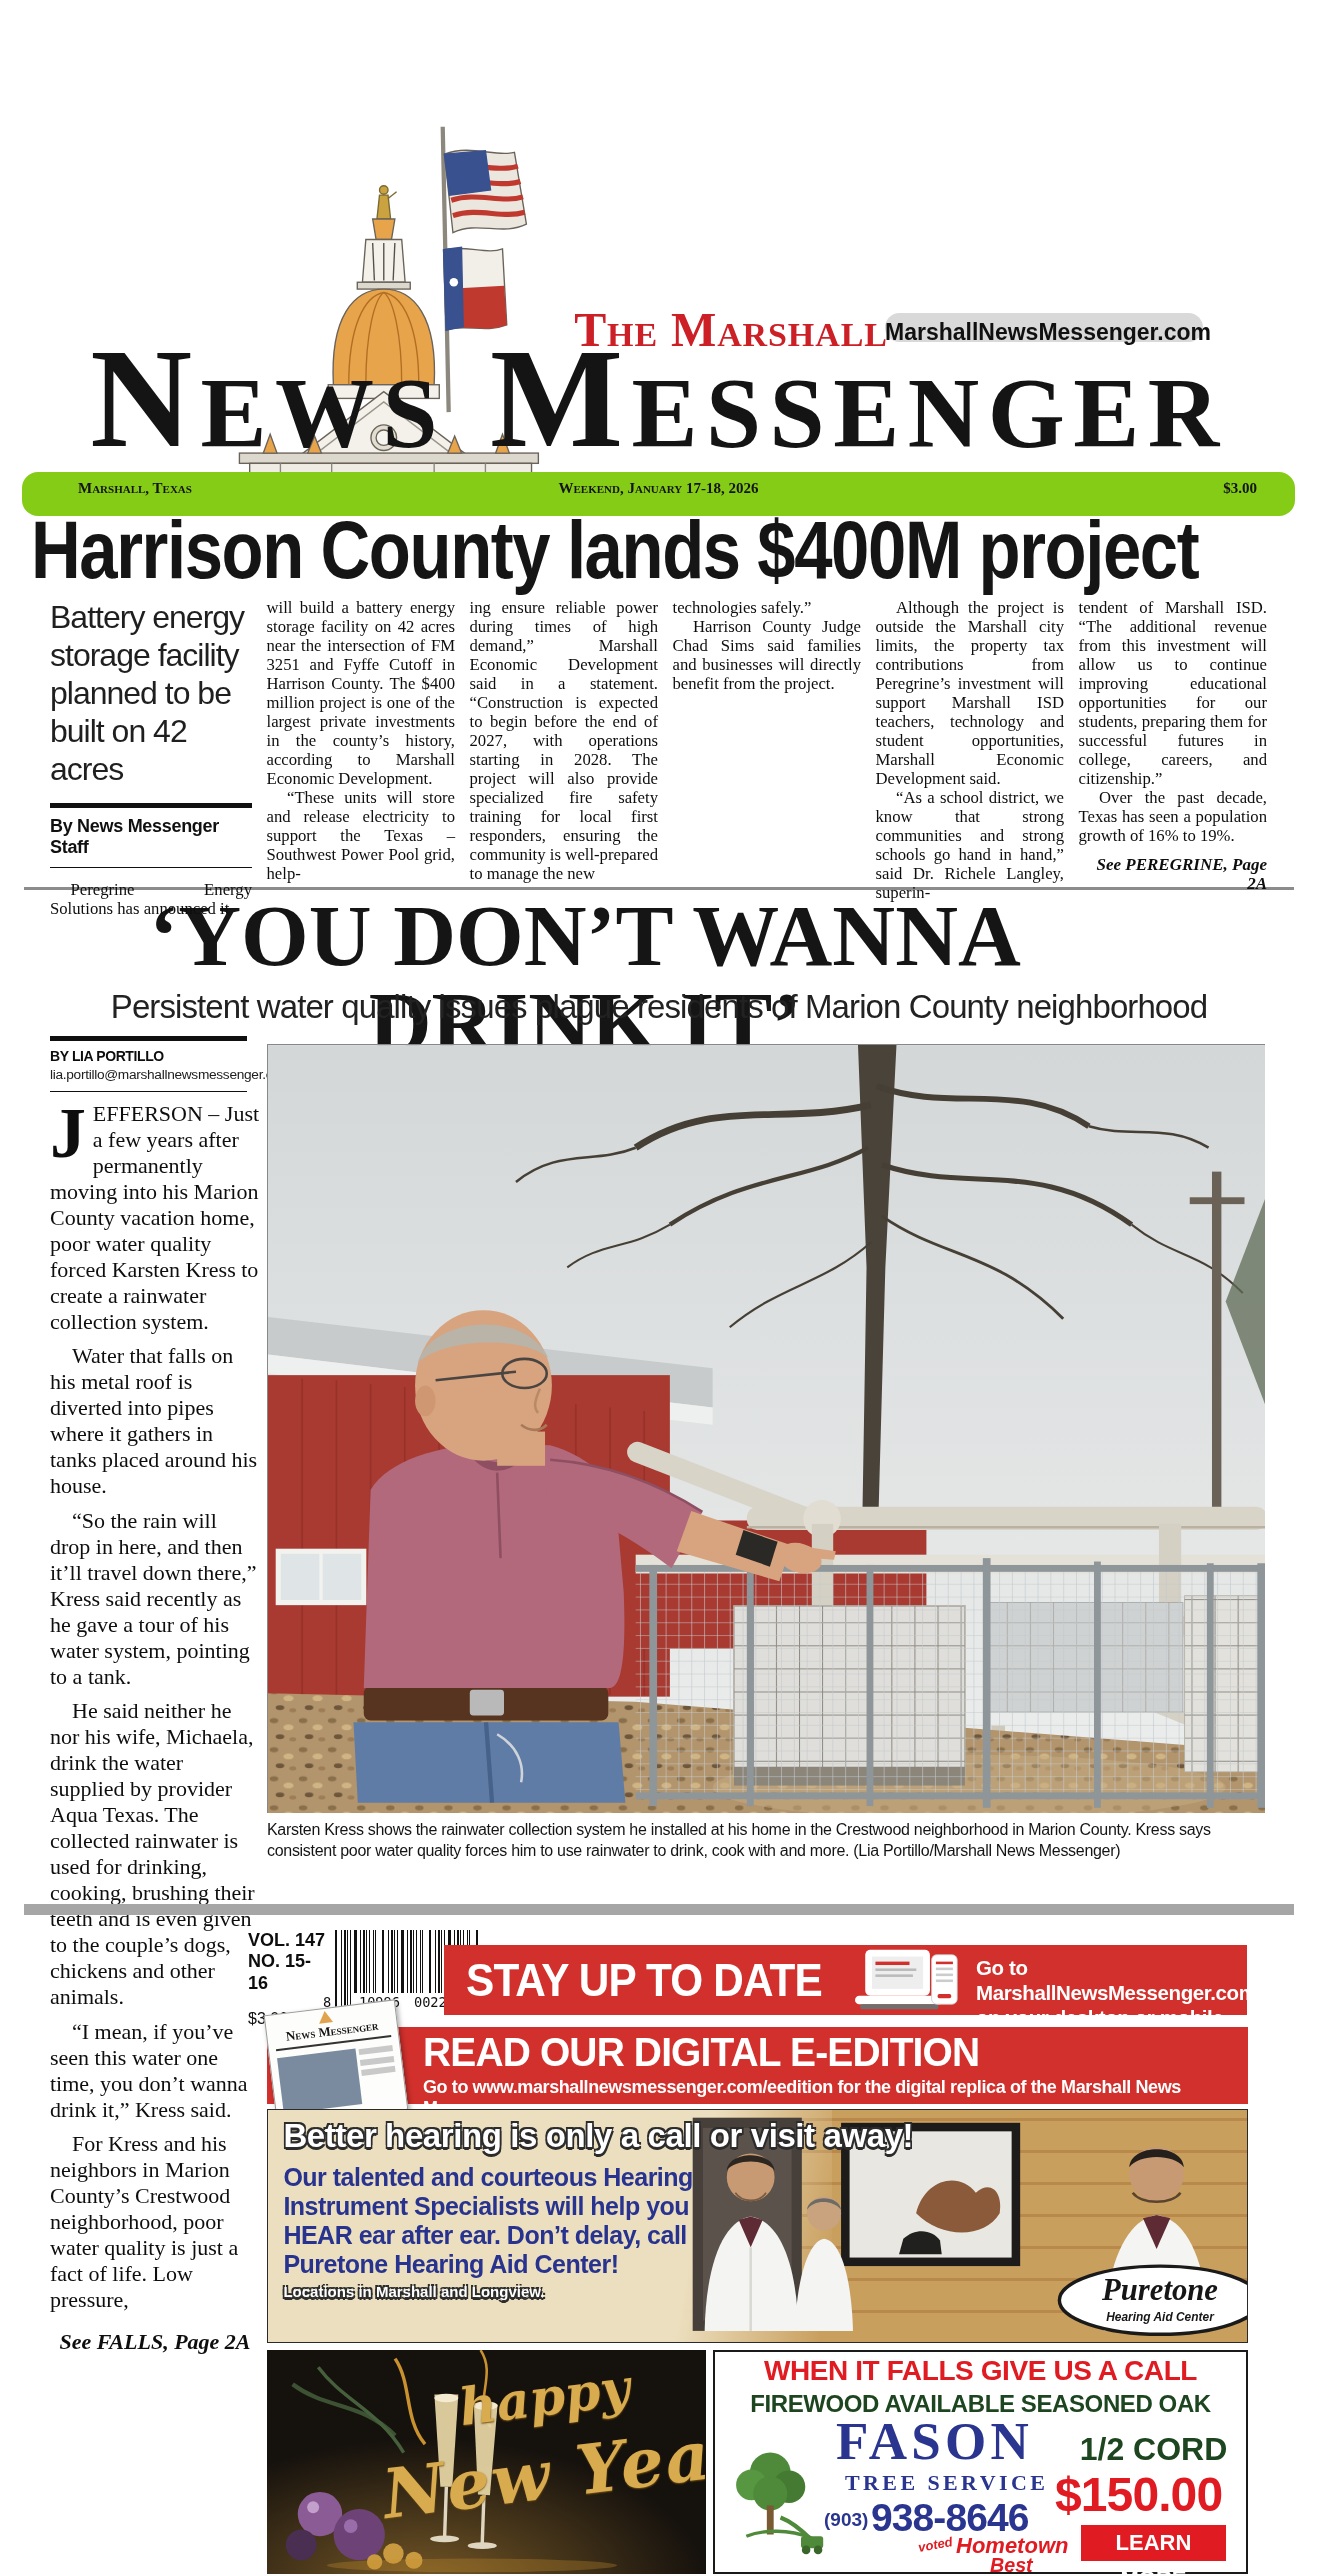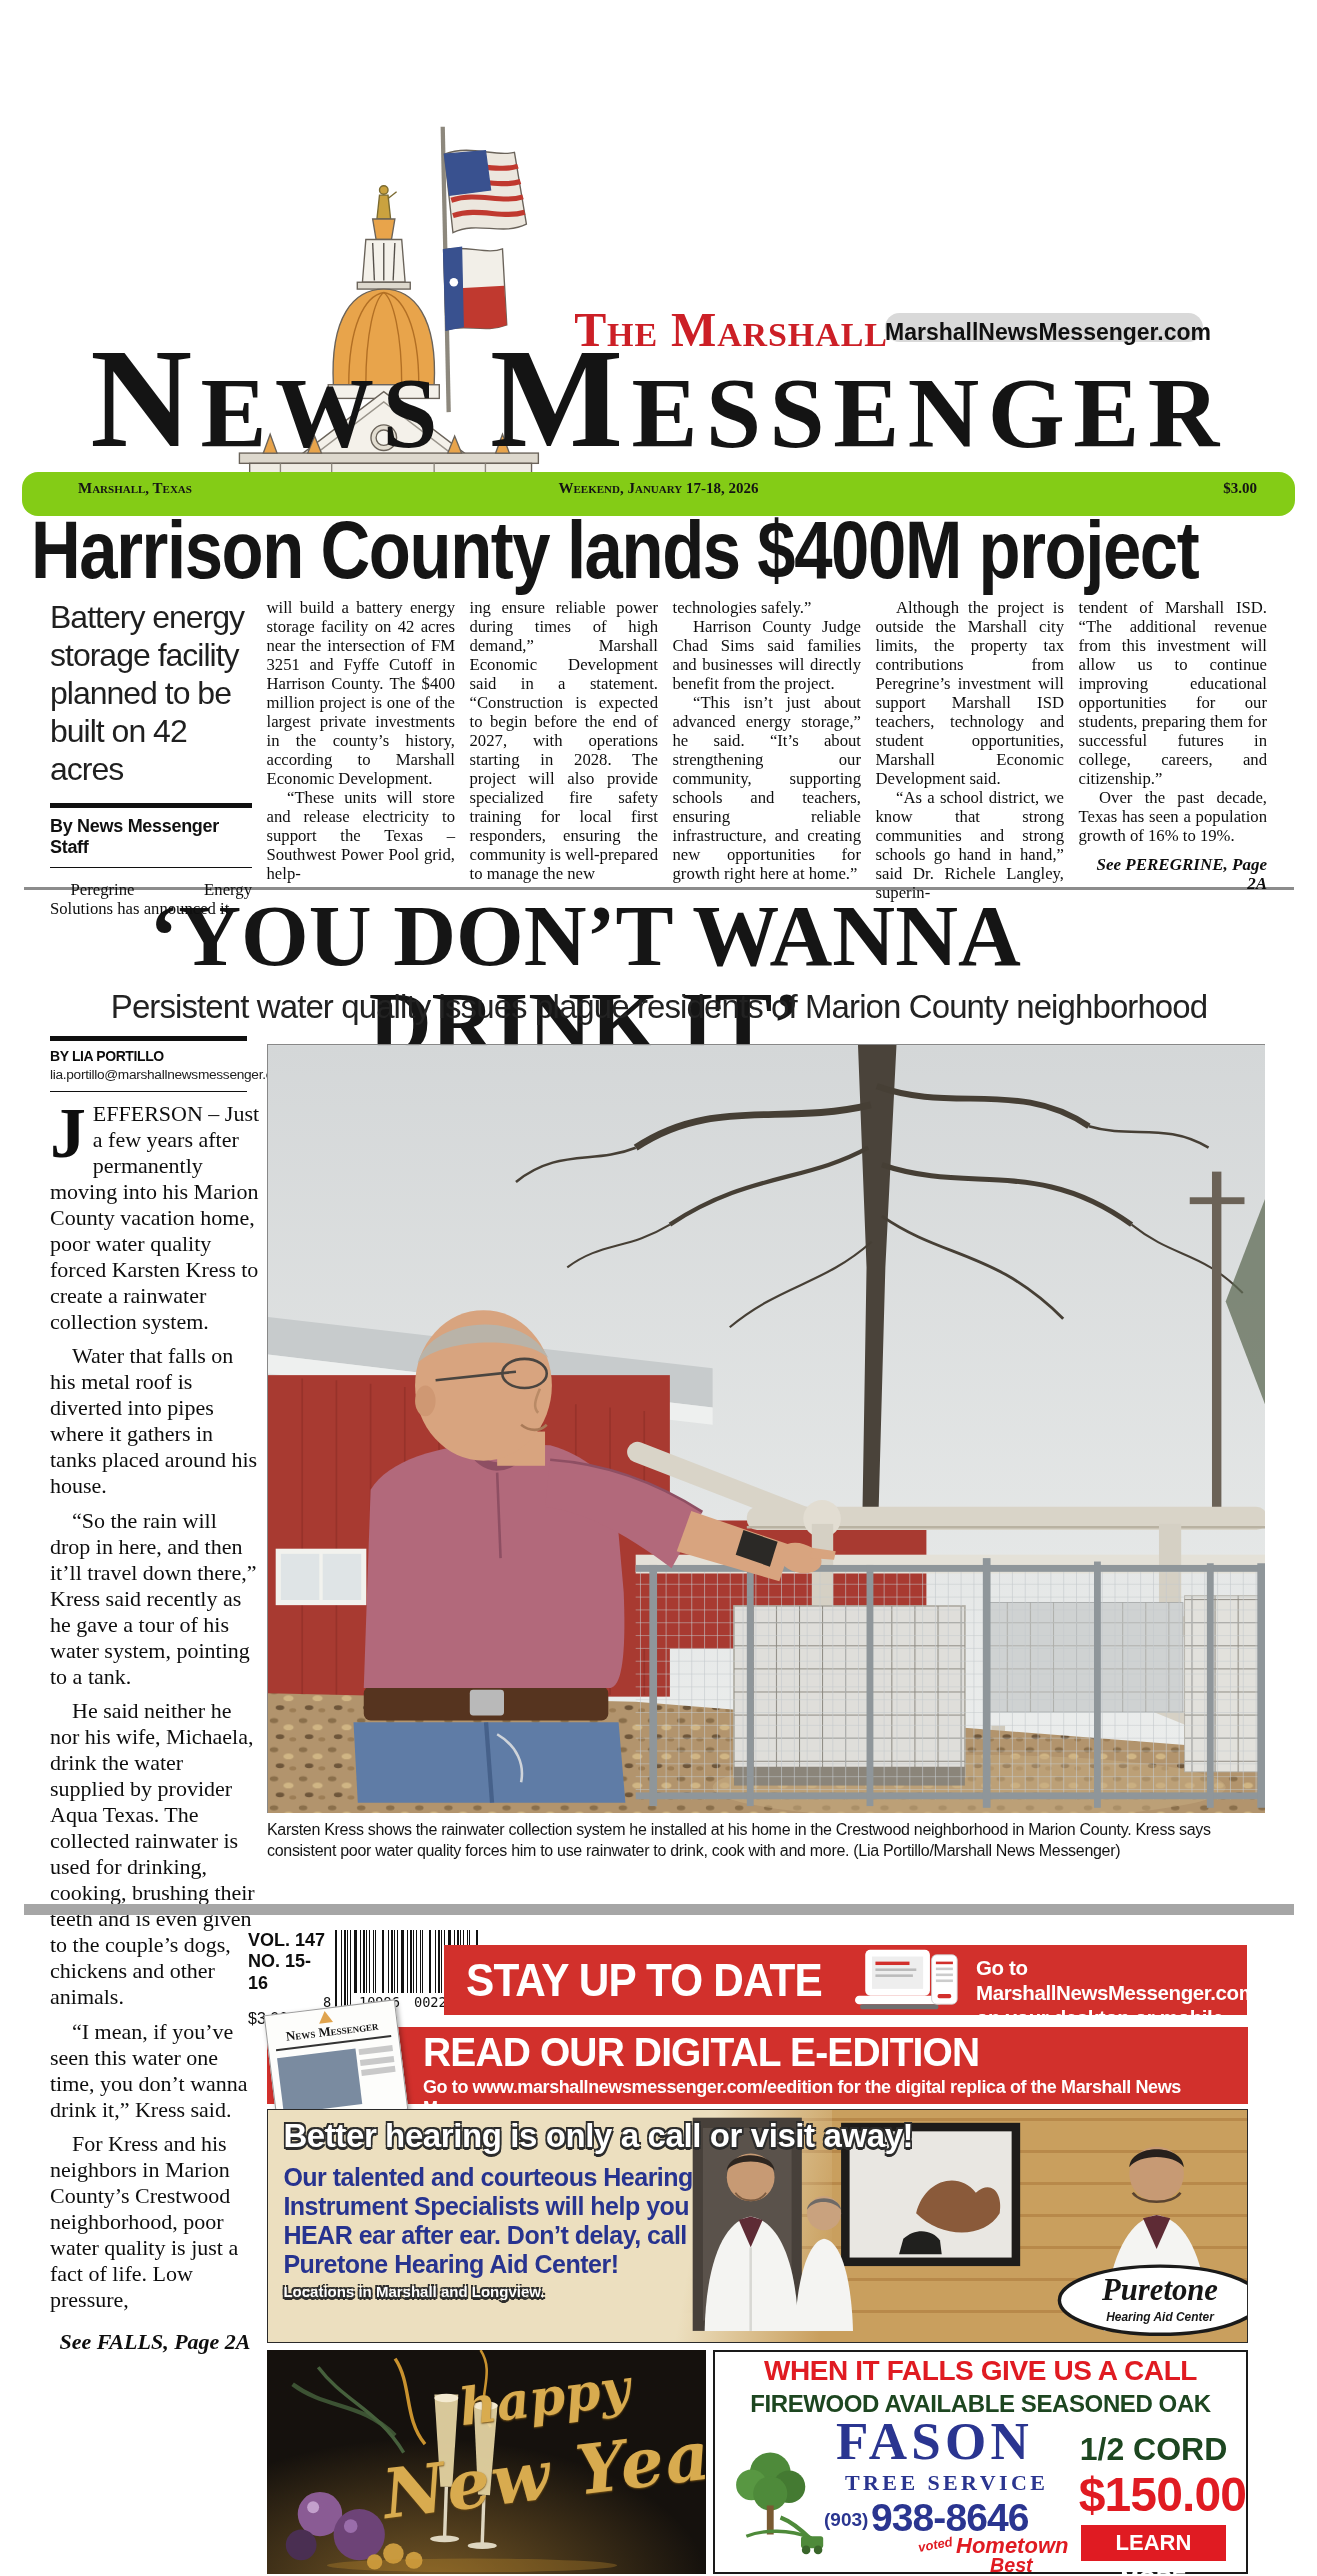--- a/index.html
+++ b/index.html
@@ -132,21 +132,21 @@
   .f-phone{position:absolute;left:156px;top:144px;font-weight:700;font-size:39px;letter-spacing:-0.9px;
       color:var(--fason_blue,#2a3590);}
   .f-voted{position:absolute;left:203px;top:185px;font-style:italic;font-size:13px;font-weight:700;
       color:var(--fason_red,#e01b22);transform:rotate(-10deg);}
   .f-home{position:absolute;left:241px;top:181px;font-style:italic;font-weight:700;font-size:22px;
       color:var(--fason_red,#e01b22);}
   .f-best{position:absolute;left:275px;top:202px;font-style:italic;font-weight:700;font-size:19.7px;
       color:var(--fason_red,#e01b22);}
   .f-cord{position:absolute;left:349px;top:79px;width:179px;text-align:center;font-weight:700;font-size:32px;
       color:var(--fason_green,#1d4620);}
-  .f-price{position:absolute;left:340px;top:115px;width:191px;text-align:right;font-weight:700;font-size:48px;
+  .f-price{position:absolute;left:340px;top:115px;width:191px;text-align:left;font-weight:700;font-size:48px;
       letter-spacing:-0.9px;color:var(--fason_red,#e01b22);}
   .f-btn{position:absolute;left:366px;top:173px;width:145px;height:36px;background:var(--fason_red,#e01b22);
       color:#fff;font-weight:700;font-size:22px;line-height:36px;text-align:center;}
 </style>
 </head>
 <body>
 
 <div id="page">
 
   <svg class="abs" style="left:229px;top:26px;z-index:1" width="342" height="451" viewBox="0 0 400 528">
@@ -229,21 +229,20 @@
     <div class="lead-colN">
         <p class="para cont">will build a battery energy storage facility on 42 acres near the intersection of FM 3251 and Fyffe Cutoff in Harrison County. The $400 million project is one of the largest private investments in the county’s history, according to Marshall Economic Development.</p>
         <p class="para ind">“These units will store and release electricity to support the Texas – Southwest Power Pool grid, help-</p>
       </div>
     <div class="lead-colN">
         <p class="para cont">ing ensure reliable power during times of high demand,” Marshall Economic Development said in a statement. “Construction is expected to begin before the end of 2027, with operations starting in 2028. The project will also provide specialized fire safety training for local first responders, ensuring the community is well-prepared to manage the new</p>
       </div>
     <div class="lead-colN">
         <p class="para cont">technologies safely.”</p>
         <p class="para ind">Harrison County Judge Chad Sims said families and businesses will directly benefit from the project.</p>
-        <p class="para ind">“This isn’t just about advanced energy storage,” he said. “It’s about strengthening our community, supporting schools and teachers, ensuring reliable infrastructure, and creating new opportunities for growth right here at home.”</p>
       </div>
     <div class="lead-colN">
         <p class="para ind">Although the project is outside the Marshall city limits, the property tax contributions from Peregrine’s investment will support Marshall ISD teachers, technology and student opportunities, Marshall Economic Development said.</p>
         <p class="para ind">“As a school district, we know that strong communities and strong schools go hand in hand,” said Dr. Richele Langley, superin-</p>
       </div>
     <div class="lead-colN">
         <p class="para cont">tendent of Marshall ISD. “The additional revenue from this investment will allow us to continue improving educational opportunities for our students, preparing them for successful futures in college, careers, and citizenship.”</p>
         <p class="para ind">Over the past decade, Texas has seen a population growth of 16% to 19%.</p>
         <p class="para jump">See PEREGRINE, Page 2A</p>
       </div>

